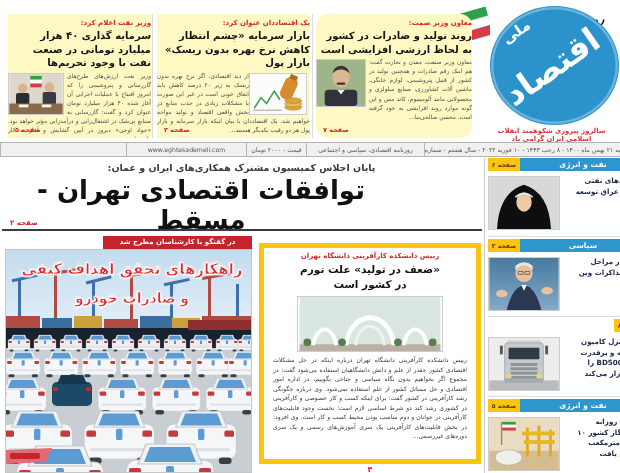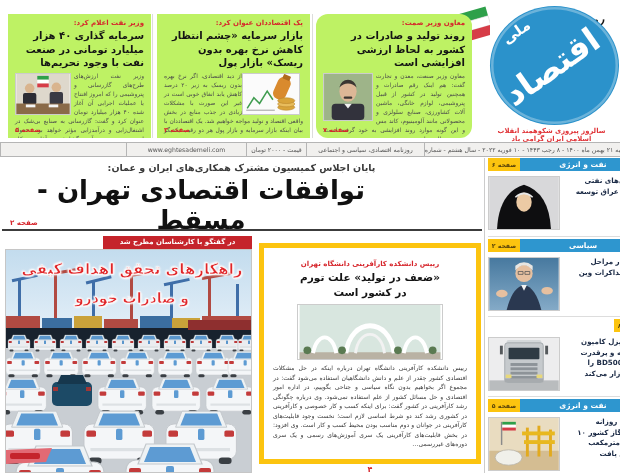--- a/index.html
+++ b/index.html
@@ -14,21 +14,21 @@
   .logo-oval { left:491px; top:7px; width:127px; height:117px; background:#2b92cb; border-radius:50%;
                box-shadow: inset 0 0 0 2.5px rgba(255,255,255,.30), 0 0 0 1px #2b92cb; overflow:hidden; }
   .logo-main { position:absolute; left:14px; top:38px; width:100px; text-align:center; color:#fff;
                font-size:33px; font-weight:bold; transform:rotate(-35deg); letter-spacing:-1px; direction:rtl; }
   .logo-small { position:absolute; left:10px; top:16px; color:#fff; font-size:15px; font-weight:bold;
                transform:rotate(-35deg); direction:rtl; }
   .anniv { left:485px; top:127px; width:133px; font-size:6.8px; font-weight:bold; color:#e03236;
            text-align:center; direction:rtl; }
 
   
-  .tbox { top:14px; height:124px; background:#bef264; direction:rtl; padding:5px 7px; overflow:hidden; }
+  .tbox { top:14px; height:124px; background:#fef9c3; direction:rtl; padding:5px 0; overflow:hidden; }
   .tbox1 { left:8px;   width:143px; }
   .tbox2 { left:157px; width:153px; }
   .tbox3 { left:316px; width:156px;border-radius:12px; }
   .vdiv  { top:14px; height:124px; width:1px; background:#dcdcdc; }
   .kicker { color:#d6252b; font-size:7px; font-weight:bold; text-align:right; margin-bottom:2px; }
   .thead  { color:#141414; font-size:10px; font-weight:bold; line-height:1.35; text-align:right; margin-bottom:2px; }
   .tbody  { font-size:5.9px; color:#4a4a4a; text-align:justify; line-height:1.55; }
   .tphoto { border:1px solid #ccc; background:#fff; margin:1px 3px 1px 0; }
   .fl { float:left; } .fr { float:right; }
   .pref { position:absolute; bottom:4px; left:7px; color:#d6252b; font-size:6.5px; font-weight:bold; }
@@ -70,21 +70,21 @@
              font-size:7px; font-weight:bold; text-align:center; line-height:13px; direction:rtl; }
   .bigphoto { left:5px; top:249px; width:247px; height:224px; border:1px solid #c6c6c6; overflow:hidden; }
   .ph-line { position:absolute; width:100%; text-align:center; font-weight:bold; color:#e02629;
              direction:rtl; -webkit-text-stroke:.6px #fff;
              text-shadow:0 0 2px #fff,0 0 3px #fff,1px 1px 2px #fff,-1px -1px 2px #fff;padding-left:7px; }
   .ph-line1 { top:10px; font-size:15px; }
   .ph-line2 { top:40px; font-size:14px; }
 
   
   .cbox { left:259px; top:243px; width:222px; height:221px; border:5px solid #fcc40f; background:#fff;
-          padding:12px 9px; direction:rtl; overflow:hidden; }
+          padding:4px 9px; direction:rtl; overflow:hidden; }
   .cbox .kicker { text-align:center; font-size:7px; }
   .chead { text-align:center; font-size:10.5px; font-weight:bold; color:#141414; line-height:1.45; }
   .cphoto { display:block; margin:4px auto 3px auto; border:1px solid #ccc; }
   .cbody { font-size:6.1px; color:#3a3a3a; text-align:justify; line-height:1.56; }
   .cnum { left:259px; top:465px; width:222px; text-align:center; color:#d6252b; font-size:8px; font-weight:bold; }
 </style>
 </head>
 <body>
 
 <div class="abs flag-icon">

